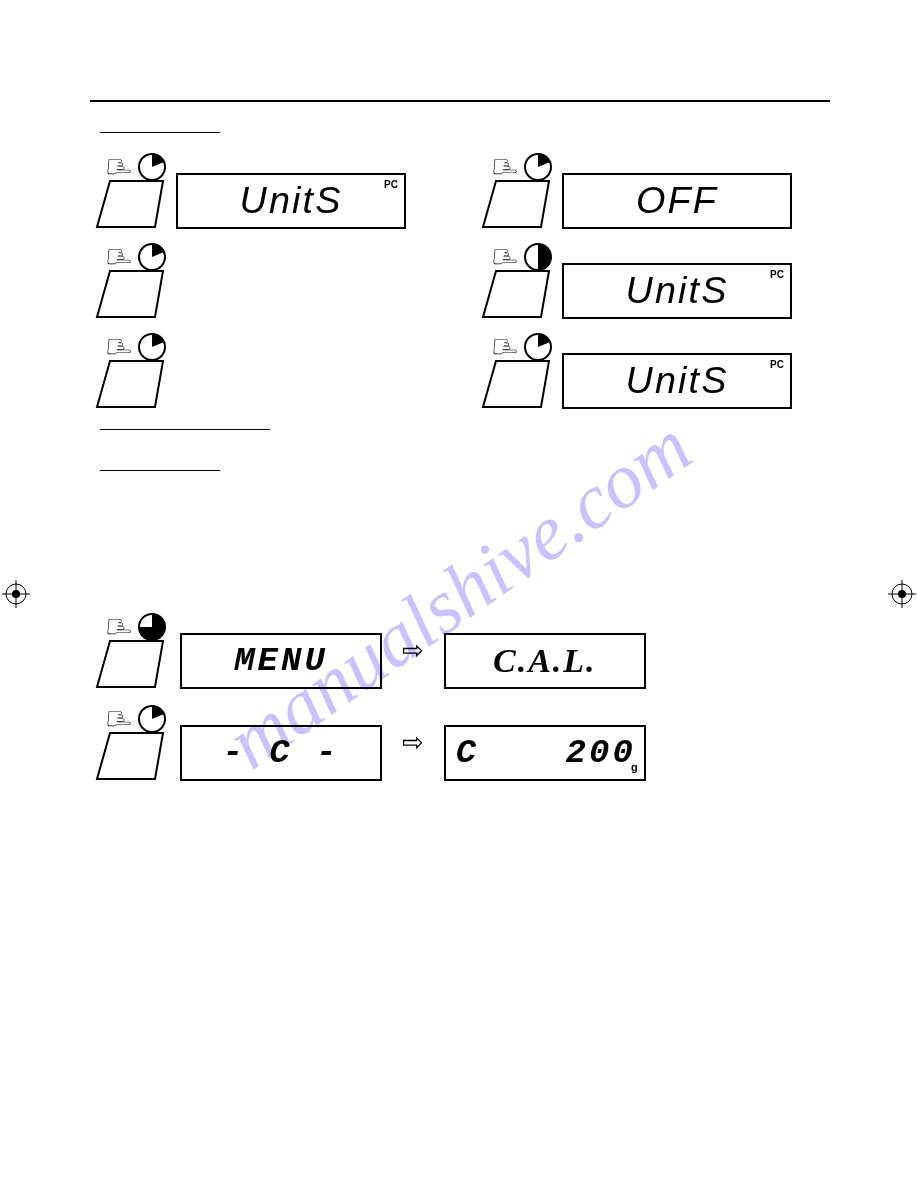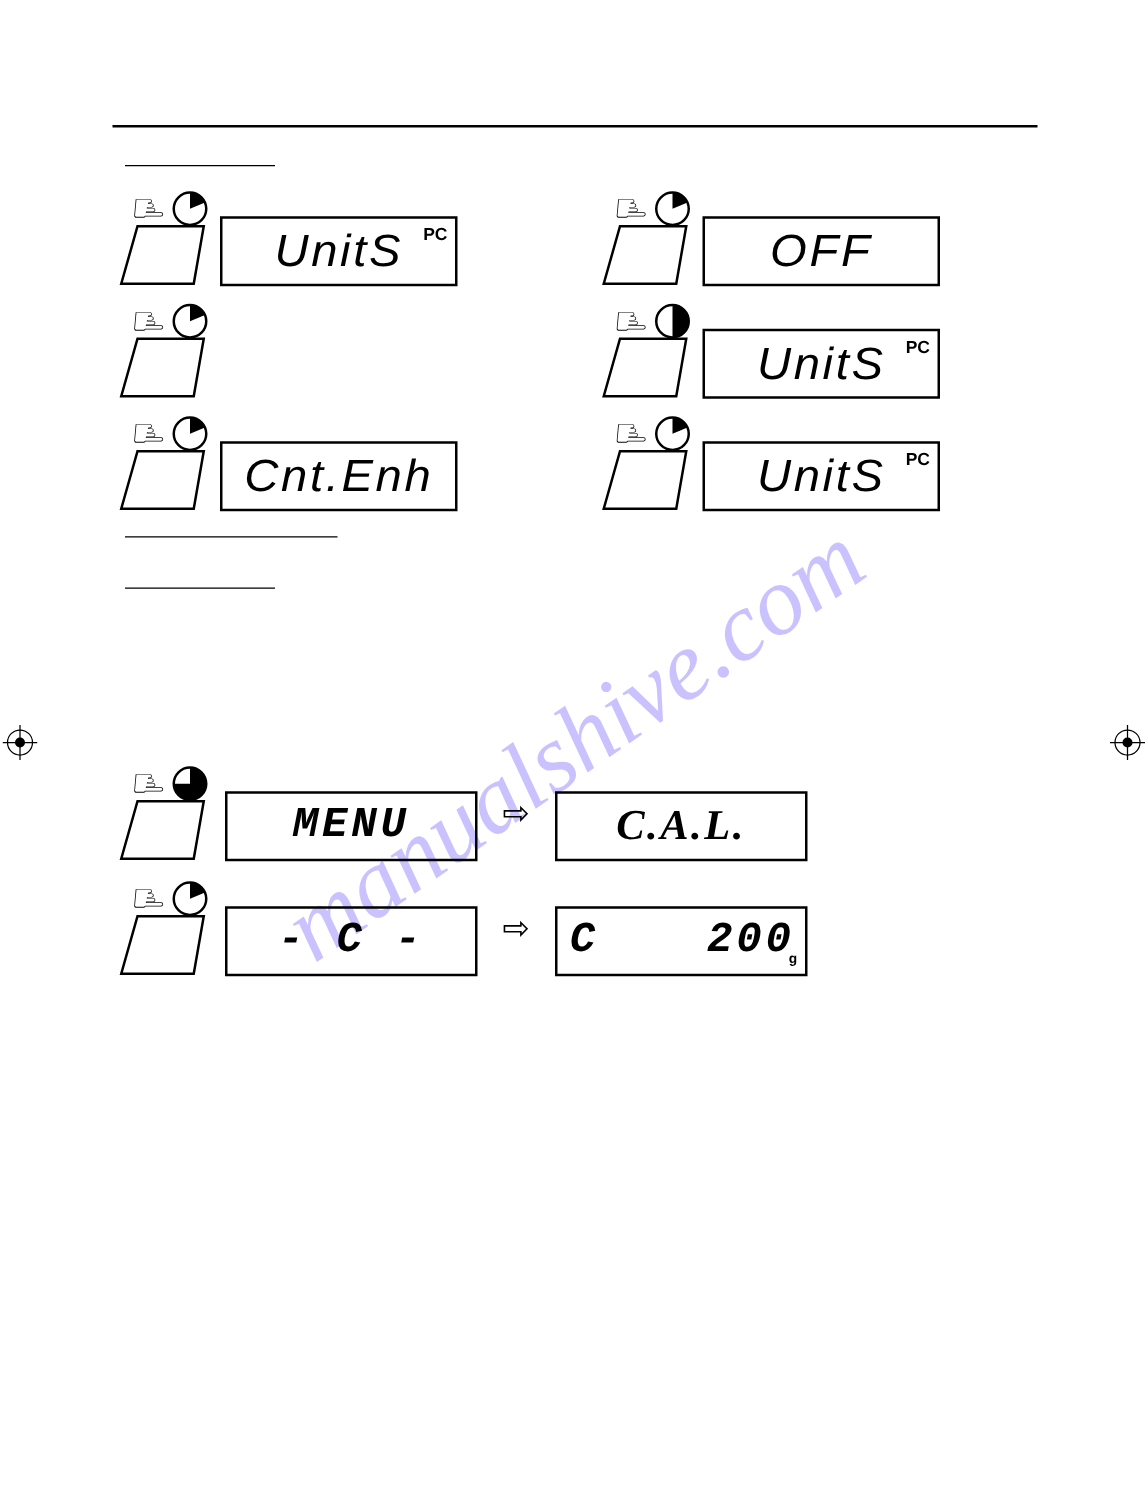--- a/index.html
+++ b/index.html
@@ -52,37 +52,37 @@
   }
   .trap {
     width: 70px;
     height: 50px;
     position: relative;
   }
   .trap svg { position: absolute; inset: 0; }
   .lcd {
     border: 2px solid #000;
     height: 56px;
-    width: 190px;
+    width: 230px;
     position: relative;
     display: flex;
     align-items: center;
     justify-content: center;
     font-family: "Arial Narrow", Arial, sans-serif;
   }
   .lcd .txt {
     font-style: italic;
     font-size: 36px;
     letter-spacing: 2px;
     transform: scaleX(1.05);
   }
   .pc-badge {
     position: absolute;
     top: 4px; right: 6px;
-    font-size: 14px;
+    font-size: 10px;
     font-weight: bold;
   }
   .g-badge {
     position: absolute;
     bottom: 6px; right: 6px;
     font-size: 11px;
     font-weight: bold;
   }
   .arrow {
     font-size: 26px;
@@ -260,23 +260,20 @@
                   <path d="M15 15 L15 2 A13 13 0 0 1 27 10 Z" fill="#000"></path>
                 </svg>
             </span>
           </div>
           <div class="trap">
             <svg viewBox="0 0 70 50">
                 <polygon points="15,2 68,2 60,48 2,48" fill="none" stroke="#000" stroke-width="2"></polygon>
               </svg>
           </div>
         </div>
-        <div class="lcd">
-          <span class="txt">Cnt.Enh</span>
-        </div>
       </div>
       <div class="cell">
         <div class="icon-col">
           <div class="hand-pie">
             <span class="hand">☞</span>
             <span class="pie">
               <svg viewBox="0 0 30 30">
                   <circle cx="15" cy="15" r="13" fill="none" stroke="#000" stroke-width="2"></circle>
                   <path d="M15 15 L15 2 A13 13 0 0 1 27 10 Z" fill="#000"></path>
                 </svg>

